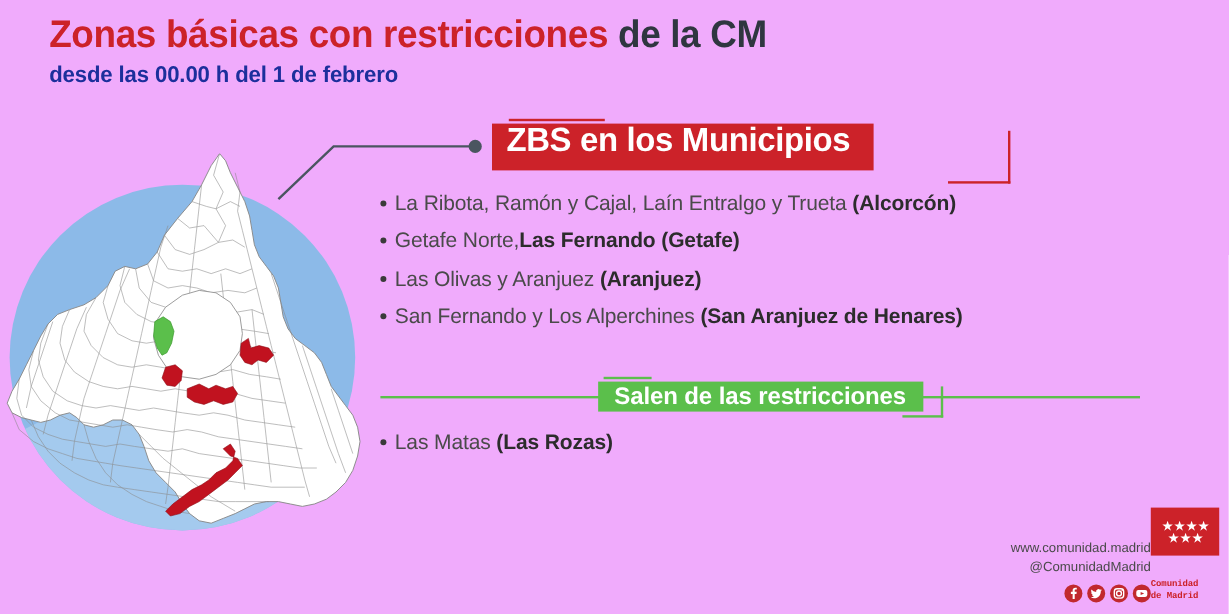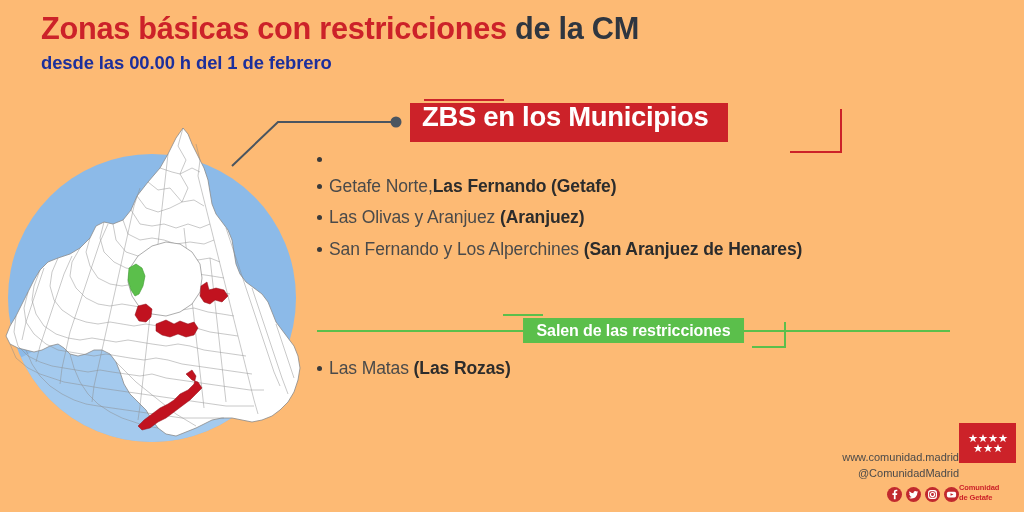--- a/index.html
+++ b/index.html
@@ -9,21 +9,21 @@
     height: 512px;
     background: #ffffff;
     font-family: "Liberation Sans", sans-serif;
     overflow: hidden;
   }
 
   #page {
     position: relative;
     width: 1024px;
     height: 512px;
-    background: #fdba74;
+    background: #f0abfc;
   }
 
   
   #header { position: absolute; left: 41px; top: 12px; }
 
   #title {
     font-size: 32px;
     font-weight: bold;
     letter-spacing: -0.3px;
     line-height: 1.05;
@@ -133,21 +133,21 @@
     top: 2px;
     transform: translateX(-50%);
     background: #5BBF4B;
     height: 25px;
     padding: 0 14px;
     display: flex;
     align-items: center;
   }
   #salen .chip span {
     color: #ffffff;
-    font-size: 16px;
+    font-size: 20px;
     font-weight: bold;
     letter-spacing: -0.1px;
     white-space: nowrap;
     line-height: 1;
   }
   .gbrk { position: absolute; background: #5BBF4B; }
   #salen-brk-top    { left: 186px; top: -2px; width: 40px; height: 2px; }
   #salen-brk-right  { left: 467px; top: 6px;  width: 2px;  height: 26px; }
   #salen-brk-bottom { left: 435px; top: 30px; width: 34px; height: 2px; }
 
@@ -187,20 +187,21 @@
     align-items: center;
     justify-content: center;
   }
   #logo-caption {
     margin-top: 20px;
     color: #CC2229;
     font-size: 7.5px;
     font-weight: bold;
     line-height: 1.25;
     letter-spacing: -0.1px;
+    font-family: Liberation Mono, monospace;
   }
 </style>
 </head>
 <body>
 
 <div id="page">
 
   <div id="header">
     <div id="title"><span class="red">Zonas básicas con restricciones</span><span class="dark"> de la CM</span></div>
     <div id="subtitle">desde las 00.00 h del 1 de febrero</div>
@@ -299,20 +300,21 @@
   <div class="brk" id="zbs-brk-right"></div>
   <div class="brk" id="zbs-brk-bottom"></div>
   <div id="zbs-banner">
     <span class="label">ZBS en los Municipios</span>
   </div>
 
   <div id="list">
 
     <div class="li">
       <span class="dot"></span>
+      <span class="txt"><span>La Ribota, Ramón y Cajal, Laín Entralgo y Trueta </span><b>(Alcorcón)</b></span>
     </div>
 
     <div class="li">
       <span class="dot"></span>
       <span class="txt"><span>Getafe Norte,</span><b>Las Fernando (Getafe)</b></span>
     </div>
 
     <div class="li">
       <span class="dot"></span>
       <span class="txt"><span>Las Olivas y Aranjuez </span><b>(Aranjuez)</b></span>
@@ -383,18 +385,18 @@
             <polygon points="25,2 26.1,5.1 29.4,5.1 26.7,7.1 27.8,10.2 25,8.3 22.2,10.2 23.3,7.1 20.6,5.1 23.9,5.1"></polygon>
             <polygon points="35,2 36.1,5.1 39.4,5.1 36.7,7.1 37.8,10.2 35,8.3 32.2,10.2 33.3,7.1 30.6,5.1 33.9,5.1"></polygon>
             <polygon points="10,12 11.1,15.1 14.4,15.1 11.7,17.1 12.8,20.2 10,18.3 7.2,20.2 8.3,17.1 5.6,15.1 8.9,15.1"></polygon>
             <polygon points="20,12 21.1,15.1 24.4,15.1 21.7,17.1 22.8,20.2 20,18.3 17.2,20.2 18.3,17.1 15.6,15.1 18.9,15.1"></polygon>
             <polygon points="30,12 31.1,15.1 34.4,15.1 31.7,17.1 32.8,20.2 30,18.3 27.2,20.2 28.3,17.1 25.6,15.1 28.9,15.1"></polygon>
           </g>
         </svg>
       </div>
       <div id="logo-caption">
         <div>Comunidad</div>
-        <div>de Getafe</div>
+        <div>de Madrid</div>
       </div>
     </div>
   </div>
 
 </div>
 
 </body></html>

